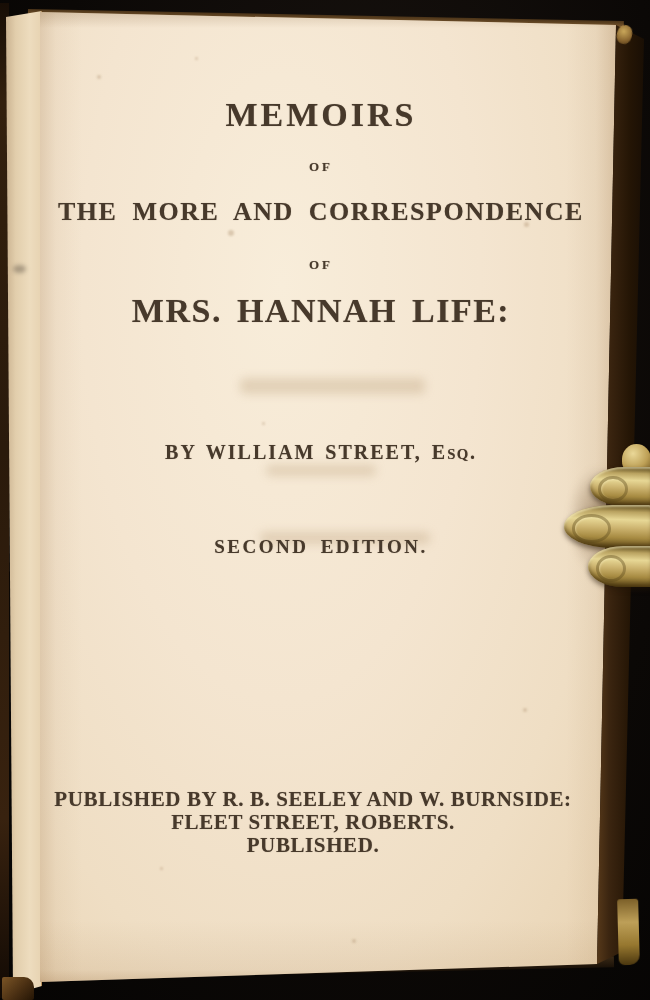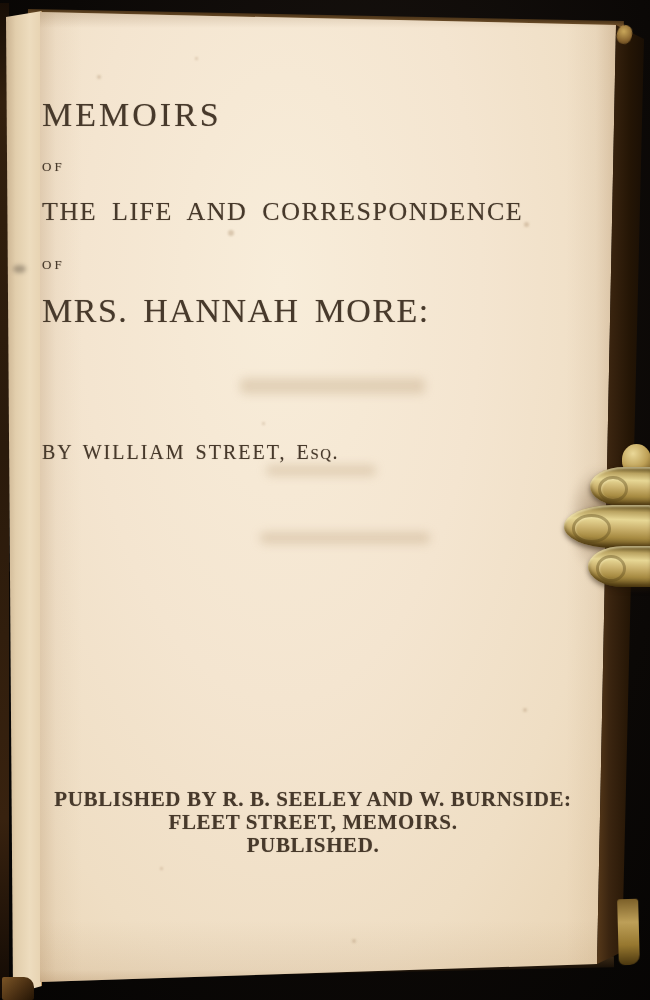--- a/index.html
+++ b/index.html
@@ -48,21 +48,21 @@
       linear-gradient(0deg, rgba(150,108,62,.30) 0px, rgba(150,108,62,.10) 14px, rgba(150,108,62,0) 64px);
   }
   .ghost { position:absolute; background:rgba(178,148,108,.30); filter:blur(5px); border-radius:5px; }
   .ghost.g1 { left:200px; top:366px; width:185px; height:16px; }
   .ghost.g2 { left:226px; top:453px; width:110px; height:11px; }
   .ghost.g3 { left:220px; top:520px; width:170px; height:12px; }
   .spot { position:absolute; border-radius:50%; background:rgba(140,100,60,.26); filter:blur(1px); }
   
   .text-block { position:absolute; left:0; top:0; width:546px; height:972px; color:#47392b; }
   .line {
-    position:absolute; left:2px; width:100%; text-align:left; font-weight:normal;
+    position:absolute; left:8px; width:100%; text-align:center; font-weight:bold;
     text-shadow:0 0 1px rgba(71,57,43,.40); white-space:nowrap;
   }
   .title    { top:84px;  font-size:34px; line-height:38px; letter-spacing:3px; }
   .of-1     { top:147px; font-size:13px; line-height:16px; letter-spacing:3px; }
   .subtitle { top:184px; font-size:26px; line-height:32px; letter-spacing:1.5px; word-spacing:7px; }
   .of-2     { top:245px; font-size:13px; line-height:16px; letter-spacing:3px; }
   .subject  { top:280px; font-size:34px; line-height:38px; letter-spacing:1.5px; word-spacing:5px; }
   .author   { top:427px; font-size:20px; line-height:26px; letter-spacing:2px; word-spacing:3px; }
   .author .sc { font-size:0.74em; letter-spacing:1.5px; }
   .edition  { top:523px; font-size:19px; line-height:24px; letter-spacing:2.5px; word-spacing:5px; }
@@ -143,27 +143,28 @@
     <div class="spot" style="left:57px;top:63px;width:4px;height:4px;"></div>
     <div class="spot" style="left:155px;top:45px;width:3px;height:3px;"></div>
     <div class="spot" style="left:483px;top:696px;width:4px;height:4px;"></div>
     <div class="spot" style="left:312px;top:927px;width:4px;height:4px;"></div>
     <div class="spot" style="left:120px;top:855px;width:3px;height:3px;"></div>
     <div class="spot" style="left:222px;top:410px;width:3px;height:3px;"></div>
 
     <div class="text-block">
       <div class="line title">MEMOIRS</div>
       <div class="line of-1">OF</div>
-      <div class="line subtitle">THE LIFE AND CORRESPONDENCE</div>
+      <div class="line subtitle">THE MORE AND CORRESPONDENCE</div>
       <div class="line of-2">OF</div>
-      <div class="line subject">MRS. HANNAH MORE:</div>
+      <div class="line subject">MRS. HANNAH LIFE:</div>
       <div class="line author"><span>BY WILLIAM STREET, E</span><span class="sc">SQ</span><span>.</span></div>
+      <div class="line edition">SECOND EDITION.</div>
       <div class="imprint">
         <div>PUBLISHED BY R. B. SEELEY AND W. BURNSIDE:</div>
-        <div>FLEET STREET, MEMOIRS.</div>
+        <div>FLEET STREET, ROBERTS.</div>
         <div>PUBLISHED.</div>
       </div>
     </div>
   </div>
 
   <div class="cover-right"></div>
   <div class="glint-top-right"></div>
   <div class="brass-corner-br"></div>
   <div class="brass-corner-bl"></div>
 

